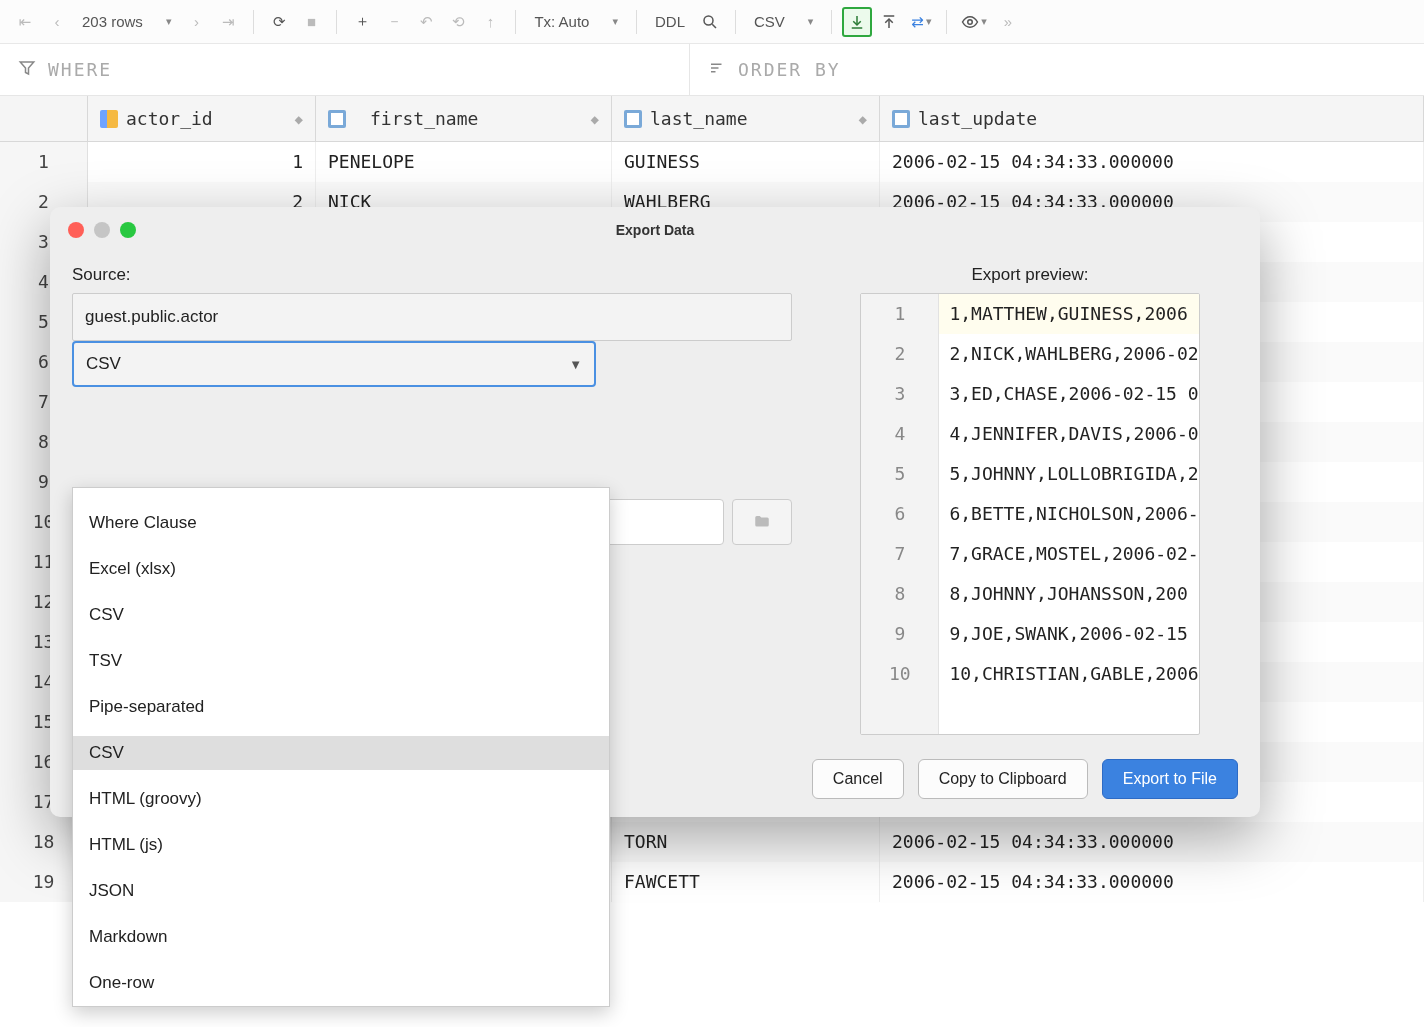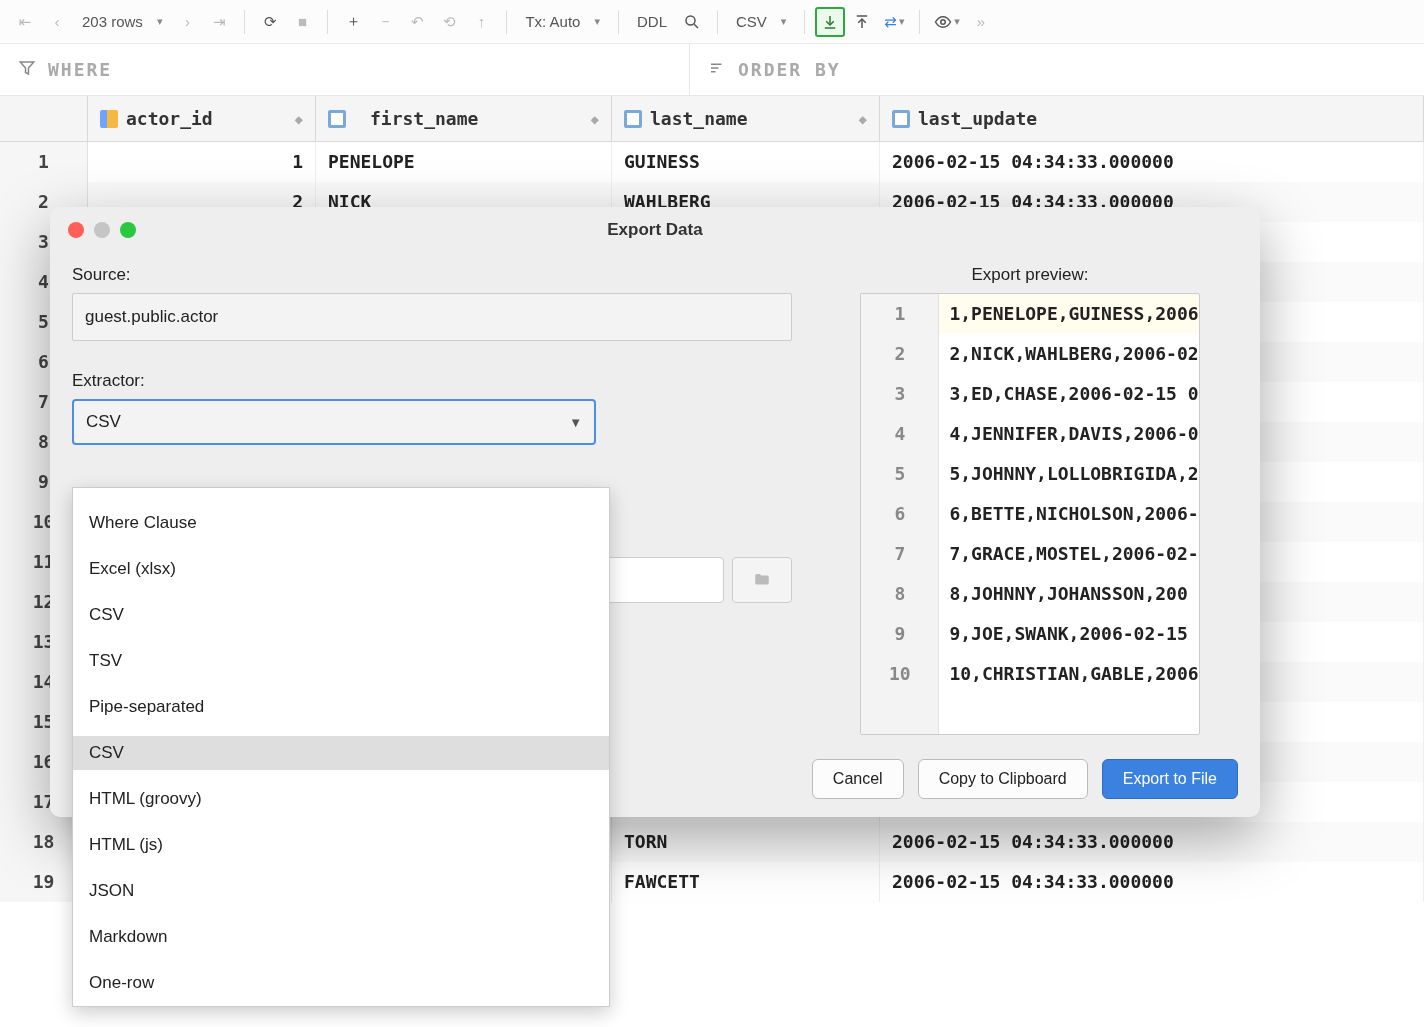--- a/index.html
+++ b/index.html
@@ -1,24 +1,24 @@
 <!DOCTYPE html>
 <html><head>
 <meta charset="utf-8">
 <style>
 * { margin:0; padding:0; box-sizing:border-box; }
 body { font-family:-apple-system,BlinkMacSystemFont,"Segoe UI",sans-serif; font-size:13px; background:#fff; width:1424px; height:1027px; overflow:hidden; position:relative; color:#222; }
-.mono { font-family:"SF Mono",Menlo,Consolas,monospace;font-weight:bold; }
+.mono { font-family:"SF Mono",Menlo,Consolas,monospace; }
 
 
 .toolbar { height:44px; display:flex; align-items:center; padding:0 10px; gap:2px; border-bottom:1px solid #e8e8e8; background:#fcfcfc; }
 .toolbar .sep { width:1px; height:24px; background:#ddd; margin:0 8px; }
 .tb-btn { display:flex; align-items:center; justify-content:center; min-width:30px; height:30px; border-radius:3px; color:#555; cursor:pointer; padding:0 4px; font-size:15px; }
 .tb-btn.dim { color:#bbb; }
-.tb-text { font-size:15px; color:#555; padding:0 8px; display:flex; align-items:center; gap:12px; }
+.tb-text { font-size:15px; color:#555; padding:0 8px; display:flex; align-items:center; gap:21px; }
 .tb-btn.highlight { border:2px solid #2fa83f; background:#ecfaec; }
 .chev-down { margin-left:2px; color:#888; font-size:11px; }
 
 
 .filters { display:flex; height:52px; border-bottom:1px solid #e6e6e6; }
 .filters > div { display:flex; align-items:center; gap:12px; padding:0 18px; font-size:18px; letter-spacing:2px; color:#aaa; }
 .filters .left { flex:0 0 690px; border-right:1px solid #e6e6e6; }
 .filters .right { flex:1; }
 .filt-icon { font-size:20px; color:#777; }
 
@@ -44,21 +44,21 @@
 .c2 { width:296px;gap:24px; }
 .c3 { width:268px; }
 .c4 { flex:1; }
 
 
 .modal { position:absolute; top:207px; left:50px; width:1210px; height:610px; background:#eeeeee; border-radius:10px; box-shadow:0 20px 60px rgba(0,0,0,.35); z-index:10; display:flex; flex-direction:column; padding:0; }
 .modal-titlebar { height:46px; position:relative; display:flex; align-items:center; justify-content:center; }
 .traffic { position:absolute; left:18px; top:15px; display:flex; gap:10px; }
 .tl { width:16px; height:16px; border-radius:50%; }
 .tl.r { background:#ff5f57; } .tl.y { background:#c5c5c5; } .tl.g { background:#28c840; }
-.modal-title { font-size:17px; font-weight:600; color:#333; }
+.modal-title { font-size:14px; font-weight:600; color:#333; }
 .modal-body { flex:1; display:flex; padding:0 22px 10px 22px; gap:30px; }
 .modal-left { flex:0 0 720px; display:flex; flex-direction:column; }
 .modal-right { flex:1; display:flex; flex-direction:column; min-width:0;align-items:center; }
 .mlabel { font-size:17px; color:#222; margin:12px 0 8px 0; }
 .src-box { height:48px; background:#f3f3f3; border:1px solid #ccc; border-radius:2px; display:flex; align-items:center; padding:8px 12px; font-size:17px; }
 .combo { height:46px; background:#f3f3f3; border:2px solid #4a90e2; border-radius:4px; display:flex; align-items:center; padding:0 12px; font-size:17px; justify-content:space-between; margin-bottom:0; }
 .combo .tri { color:#555; font-size:13px; }
 .path-row { display:flex; gap:8px; margin-top:auto; }
 .path-input { flex:1; height:46px; border:1px solid #ccc; border-radius:4px; background:#fff; }
 .browse-btn { width:60px; height:46px; border:1px solid #ccc; border-radius:4px; background:#f4f4f4; display:flex; align-items:center; justify-content:center; color:#999; font-size:18px; }
@@ -337,21 +337,20 @@
       <div class="tl g"></div>
     </div>
     <div class="modal-title">Export Data</div>
   </div>
   <div class="modal-body">
     <div class="modal-left">
       <div class="mlabel">Source:</div>
       <div class="src-box">
           <span>guest.public.actor</span>
         </div>
-      <div class="mlabel" style="margin-top:30px">Extractor:</div>
       <div class="combo" style="width:524px">
         <span>CSV</span>
         <span class="tri">▼</span>
       </div>
       <div class="path-row" style="margin-top:112px">
         <div class="path-input"></div>
         <div class="browse-btn">
           <svg viewBox="0 0 24 24" width="20" height="20" fill="#bbb">
               <path d="M3 6a2 2 0 012-2h4l2 2h8a2 2 0 012 2v8a2 2 0 01-2 2H5a2 2 0 01-2-2V6z"></path>
             </svg>
@@ -367,21 +366,21 @@
             <div>3</div>
             <div>4</div>
             <div>5</div>
             <div>6</div>
             <div>7</div>
             <div>8</div>
             <div>9</div>
             <div>10</div>
           </div>
         <div class="pv-lines" id="pv-lines">
-            <div>1,PENELOPE,GUINESS,2006</div>
+            <div>1,MATTHEW,GUINESS,2006</div>
             <div>2,NICK,WAHLBERG,2006-02</div>
             <div>3,ED,CHASE,2006-02-15 0</div>
             <div>4,JENNIFER,DAVIS,2006-0</div>
             <div>5,JOHNNY,LOLLOBRIGIDA,2</div>
             <div>6,BETTE,NICHOLSON,2006-</div>
             <div>7,GRACE,MOSTEL,2006-02-</div>
             <div>8,JOHNNY,JOHANSSON,200</div>
             <div>9,JOE,SWANK,2006-02-15 </div>
             <div>10,CHRISTIAN,GABLE,2006</div>
           </div>

